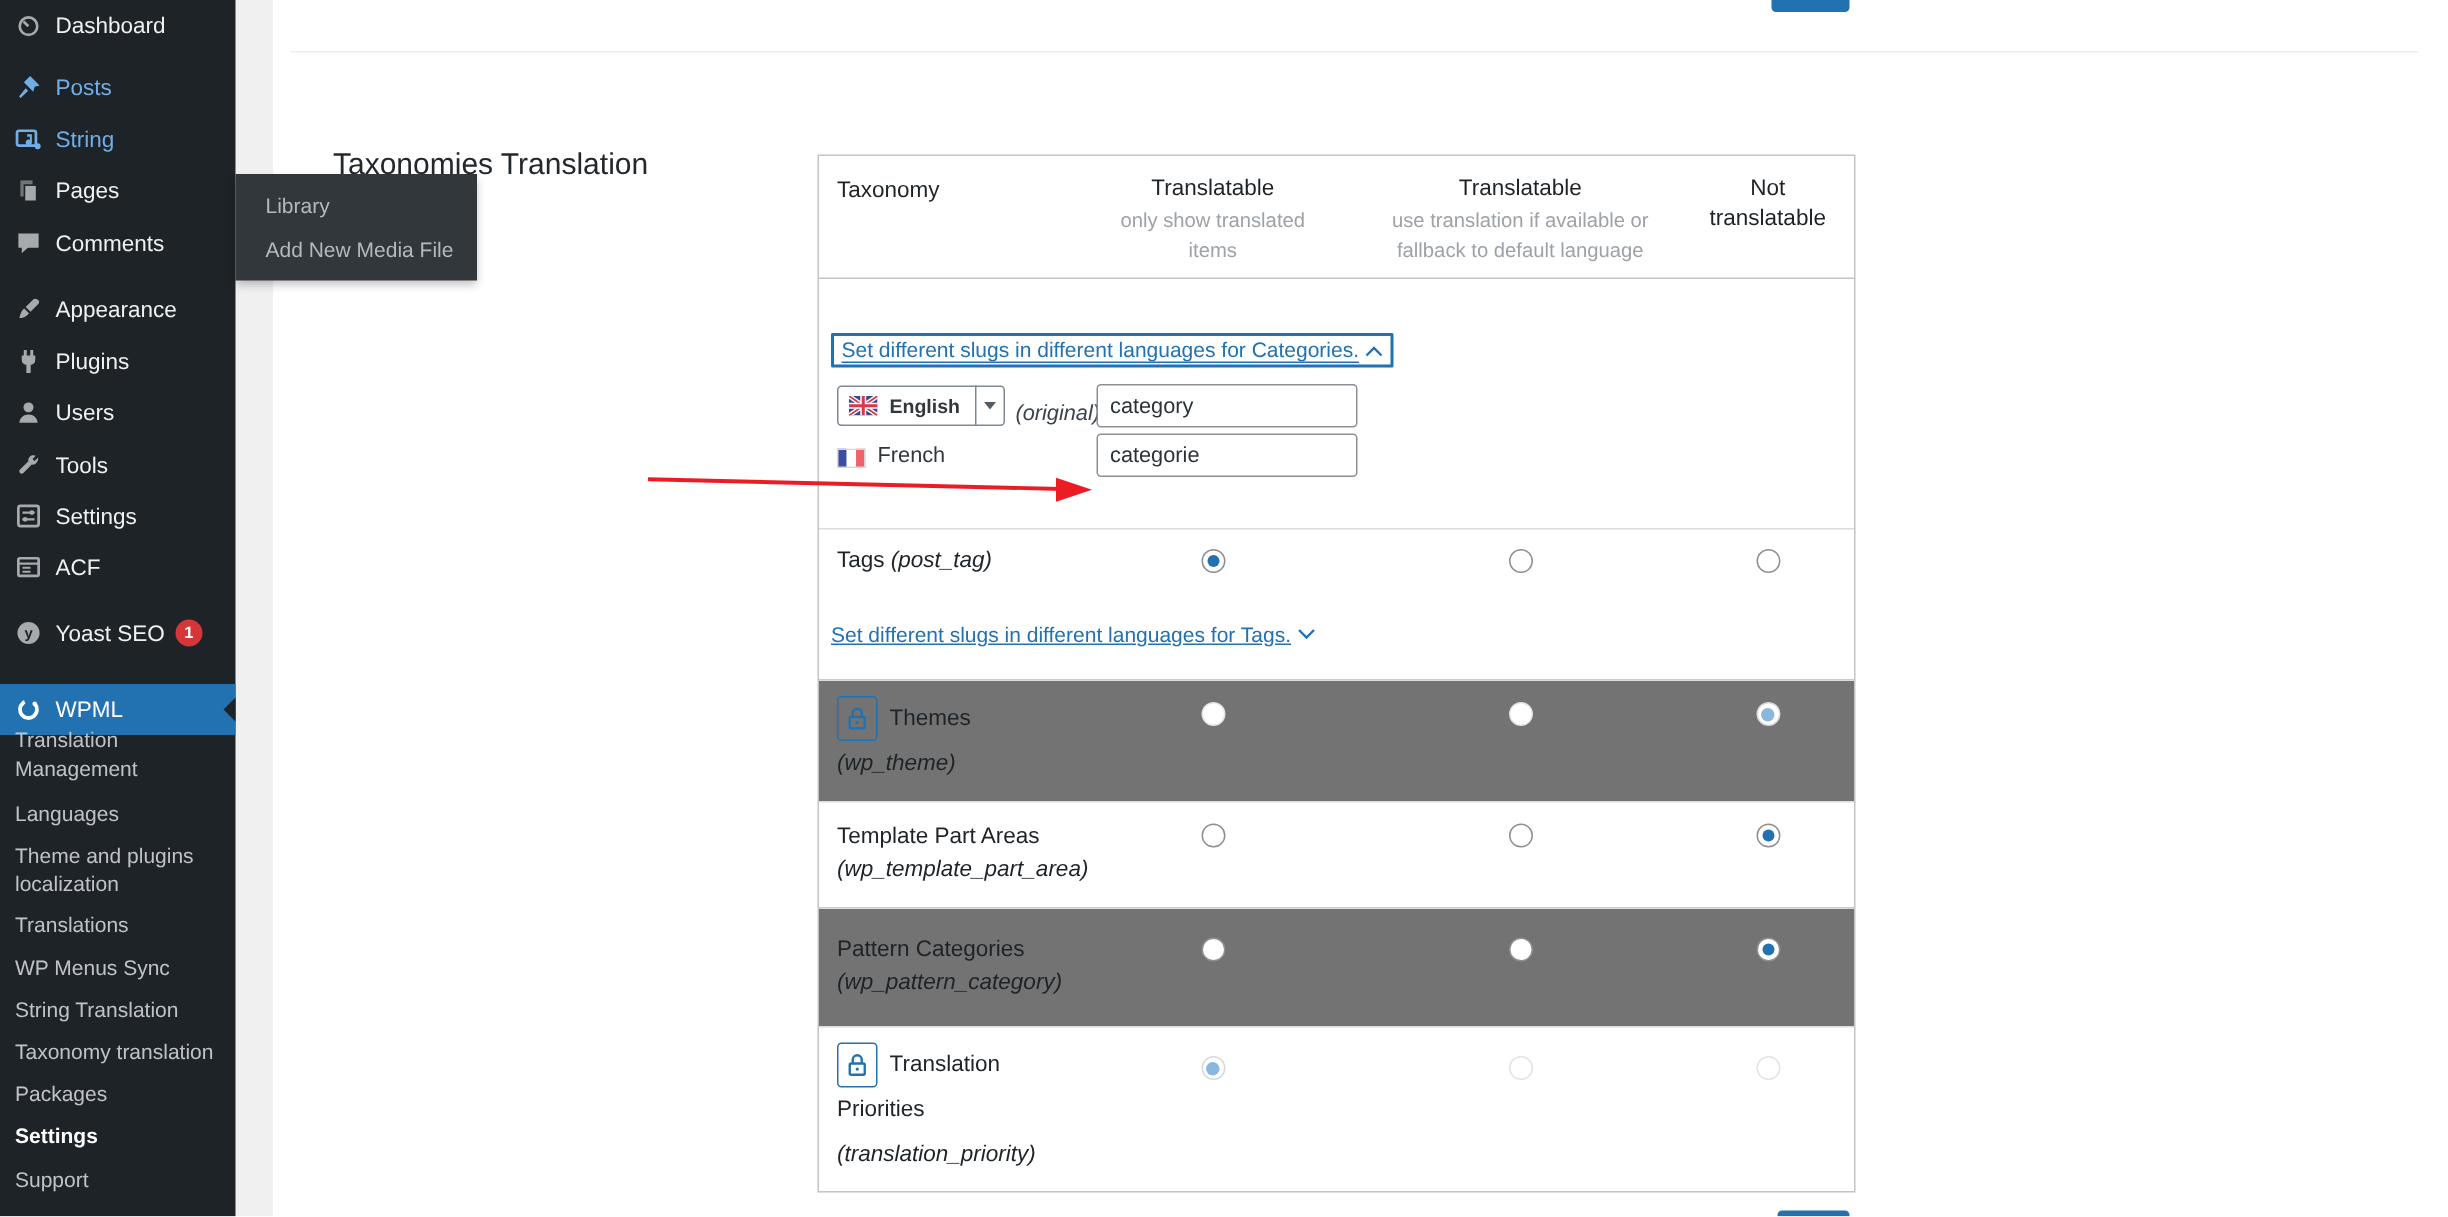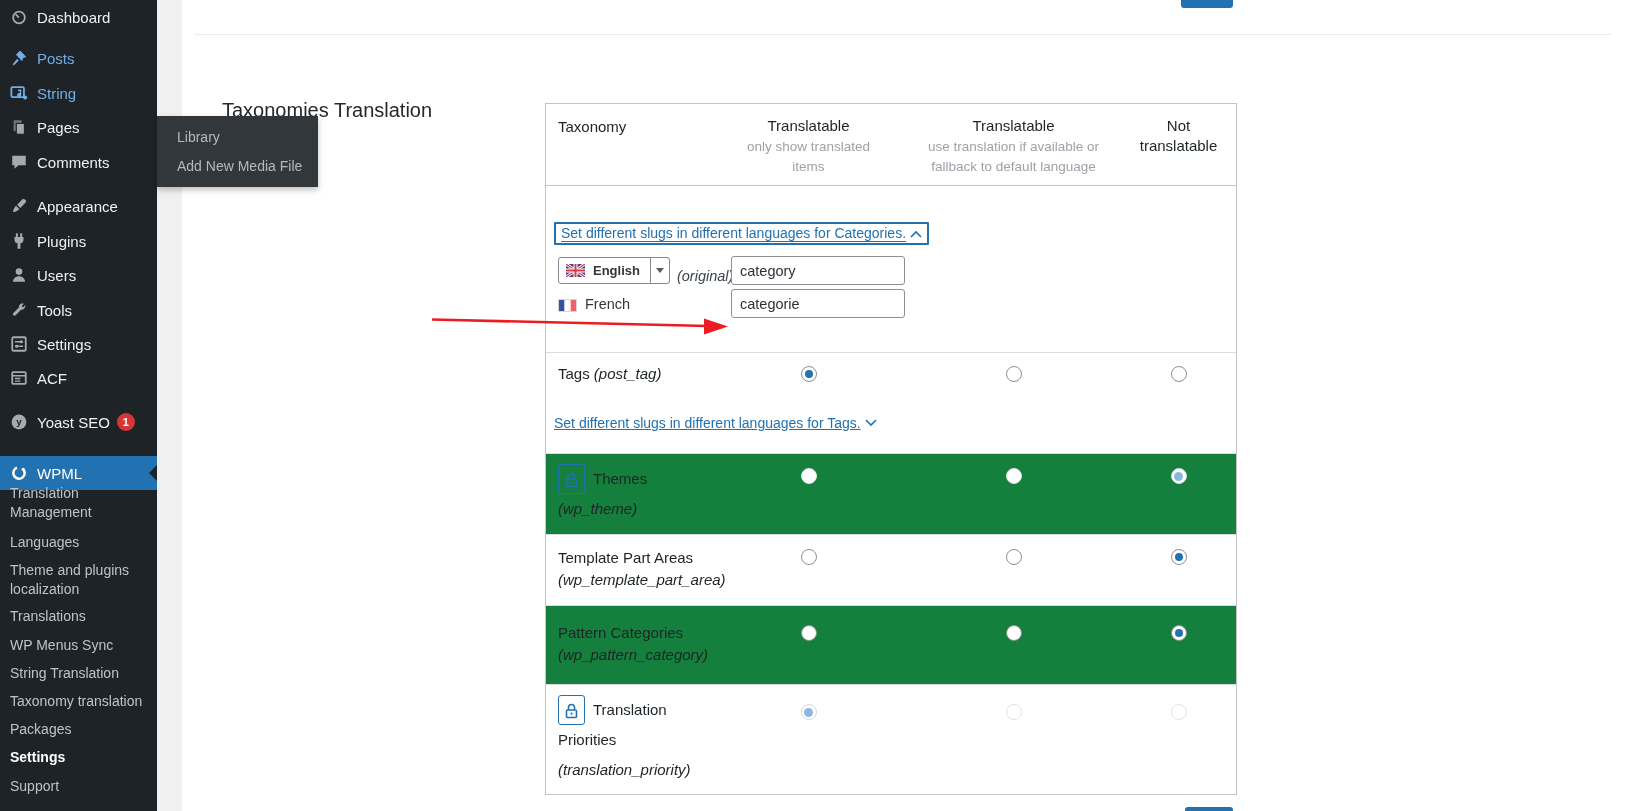--- a/index.html
+++ b/index.html
@@ -30,21 +30,21 @@
   .divider { position: absolute; left: 194px; top: 34px; width: 1418px; height: 1px; background: #ececec; z-index: 1; }
   .page-heading { position: absolute; left: 222px; top: 99px; font-size: 20px; color: #23282d; z-index: 2; white-space: nowrap; }
   .btn-top { position: absolute; left: 1181px; top: 0; width: 52px; height: 8px; background: #2271b1; border-radius: 0 0 3px 3px; z-index: 2; cursor: pointer; }
   .btn-bottom { position: absolute; left: 1185px; top: 807px; width: 48px; height: 4px; background: #2271b1; border-radius: 3px 3px 0 0; z-index: 2; cursor: pointer; }
 
   
   .tax-table { position: absolute; left: 545px; top: 103px; width: 692px; border: 1px solid #c3c4c7; background: #fff; z-index: 2; font-size: 15px; color: #1d2327; }
   .tgrid { display: grid; grid-template-columns: 165px 195px 215px 1fr; }
   .tgroup { border-top: 1px solid #dcdcde; }
   .tgroup.first { border-top: none; }
-  .tgroup.stripe { background: #15803d; }
+  .tgroup.stripe { background: #737373; }
   .thead { height: 82px; border-bottom: 1px solid #c3c4c7; }
   .hcell { text-align: center; padding-top: 12px; line-height: 20px; }
   .hcell .sub { font-size: 13.5px; color: #9da2a7; line-height: 20px; margin-top: 1px; }
   .hcell.c4 { padding-left: 14px; padding-right: 14px; }
   .labcell { padding-left: 12px; padding-right: 4px; line-height: 22px; }
   .radcell { display: flex; justify-content: center; align-items: flex-start; }
   .radio { width: 16px; height: 16px; border-radius: 50%; border: 1px solid #8c8f94; background: #fff; position: relative; display: inline-block; cursor: pointer; flex: none; }
   .radio.sel::after { content: ''; position: absolute; left: 3px; top: 3px; width: 8px; height: 8px; border-radius: 50%; background: #2271b1; }
   .radio.dis { border-color: #e1e3e6; cursor: default; }
   .radio.dissel { border-color: #d5d9dd; cursor: default; }

